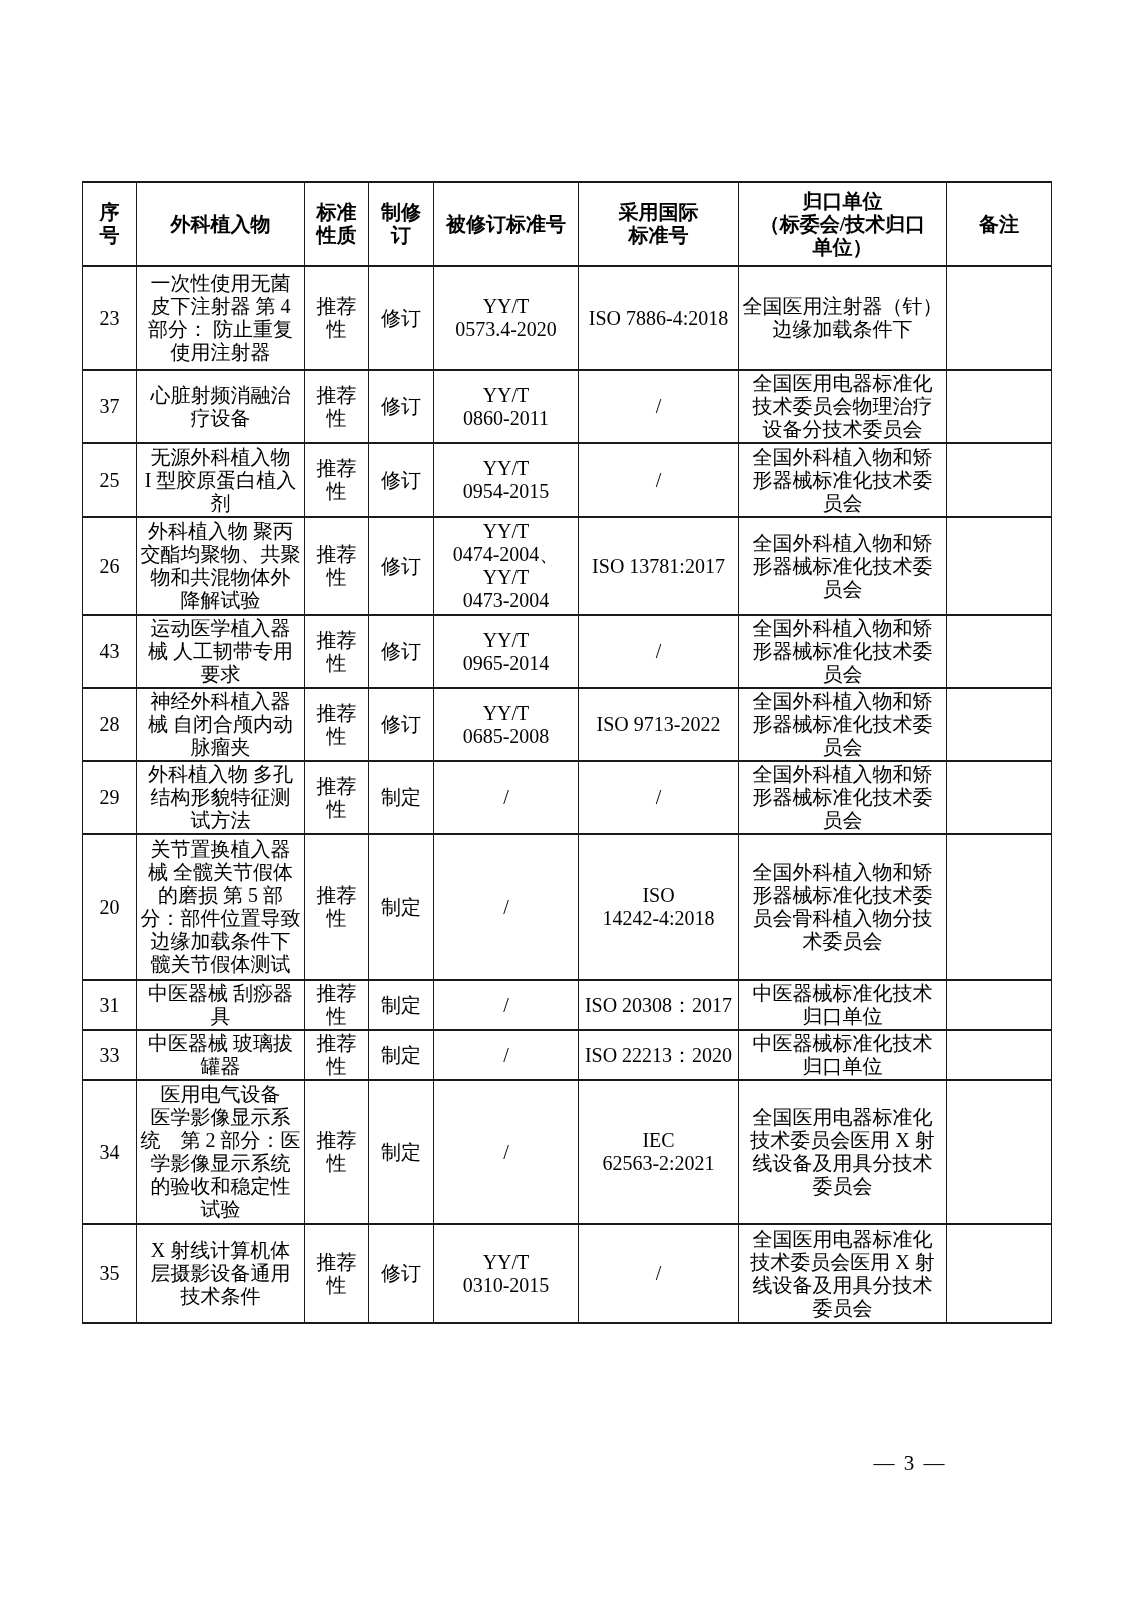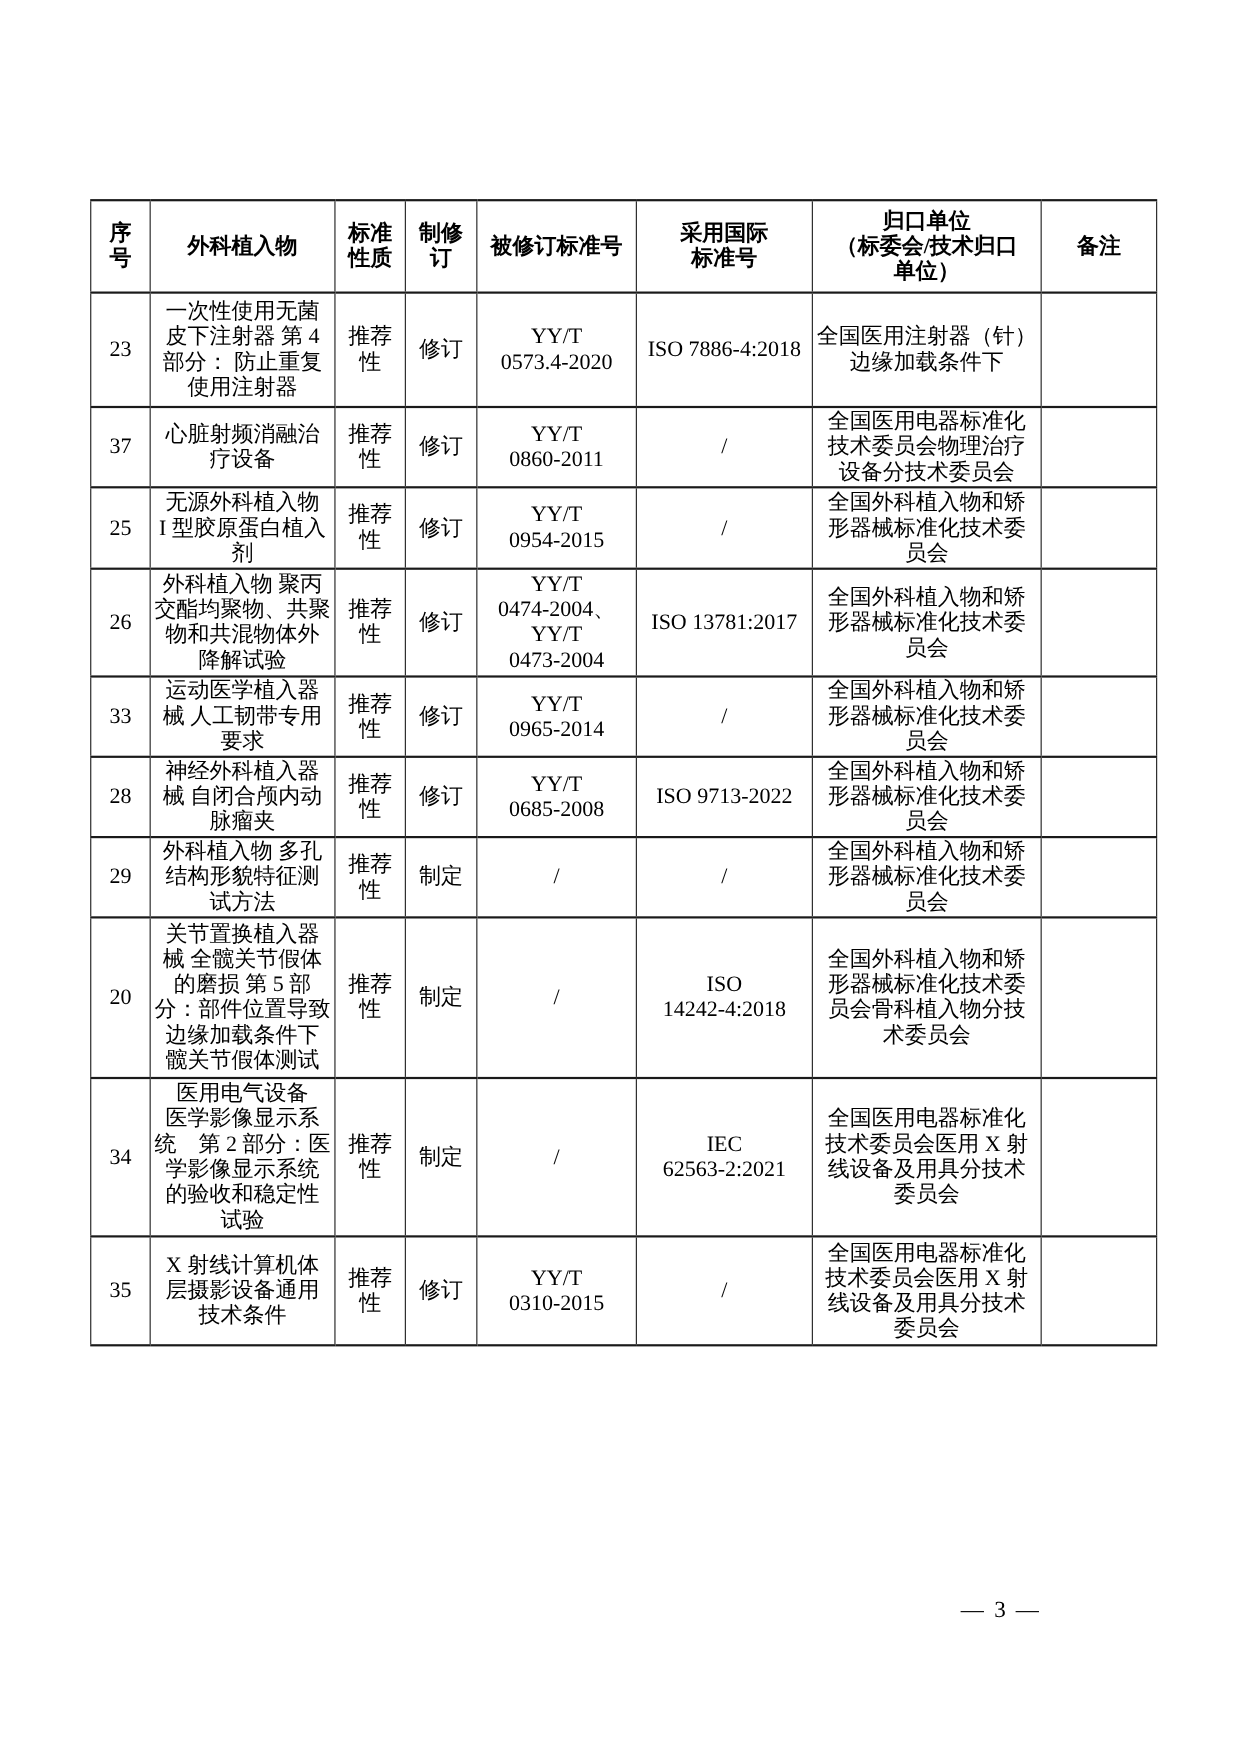--- a/index.html
+++ b/index.html
@@ -151,21 +151,21 @@
 0474-2004、
 YY/T
 0473-2004</td>
     <td>ISO 13781:2017</td>
     <td>全国外科植入物和矫
 形器械标准化技术委
 员会</td>
     <td></td>
   </tr>
         <tr style="height: 71px;">
-    <td>33</td>
+    <td>43</td>
     <td>运动医学植入器
 械 人工韧带专用
 要求</td>
     <td>推荐
 性</td>
     <td>修订</td>
     <td>YY/T
 0965-2014</td>
     <td>/</td>
     <td>全国外科植入物和矫
@@ -217,20 +217,46 @@
     <td>制定</td>
     <td>/</td>
     <td>ISO
 14242-4:2018</td>
     <td>全国外科植入物和矫
 形器械标准化技术委
 员会骨科植入物分技
 术委员会</td>
     <td></td>
   </tr>
+        <tr style="height: 49px;">
+    <td>31</td>
+    <td>中医器械 刮痧器
+具</td>
+    <td>推荐
+性</td>
+    <td>制定</td>
+    <td>/</td>
+    <td>ISO 20308：2017</td>
+    <td>中医器械标准化技术
+归口单位</td>
+    <td></td>
+  </tr>
+        <tr style="height: 47px;">
+    <td>33</td>
+    <td>中医器械 玻璃拔
+罐器</td>
+    <td>推荐
+性</td>
+    <td>制定</td>
+    <td>/</td>
+    <td>ISO 22213：2020</td>
+    <td>中医器械标准化技术
+归口单位</td>
+    <td></td>
+  </tr>
         <tr style="height: 144px;">
     <td>34</td>
     <td>医用电气设备
 医学影像显示系
 统　第 2 部分：医
 学影像显示系统
 的验收和稳定性
 试验</td>
     <td>推荐
 性</td>

